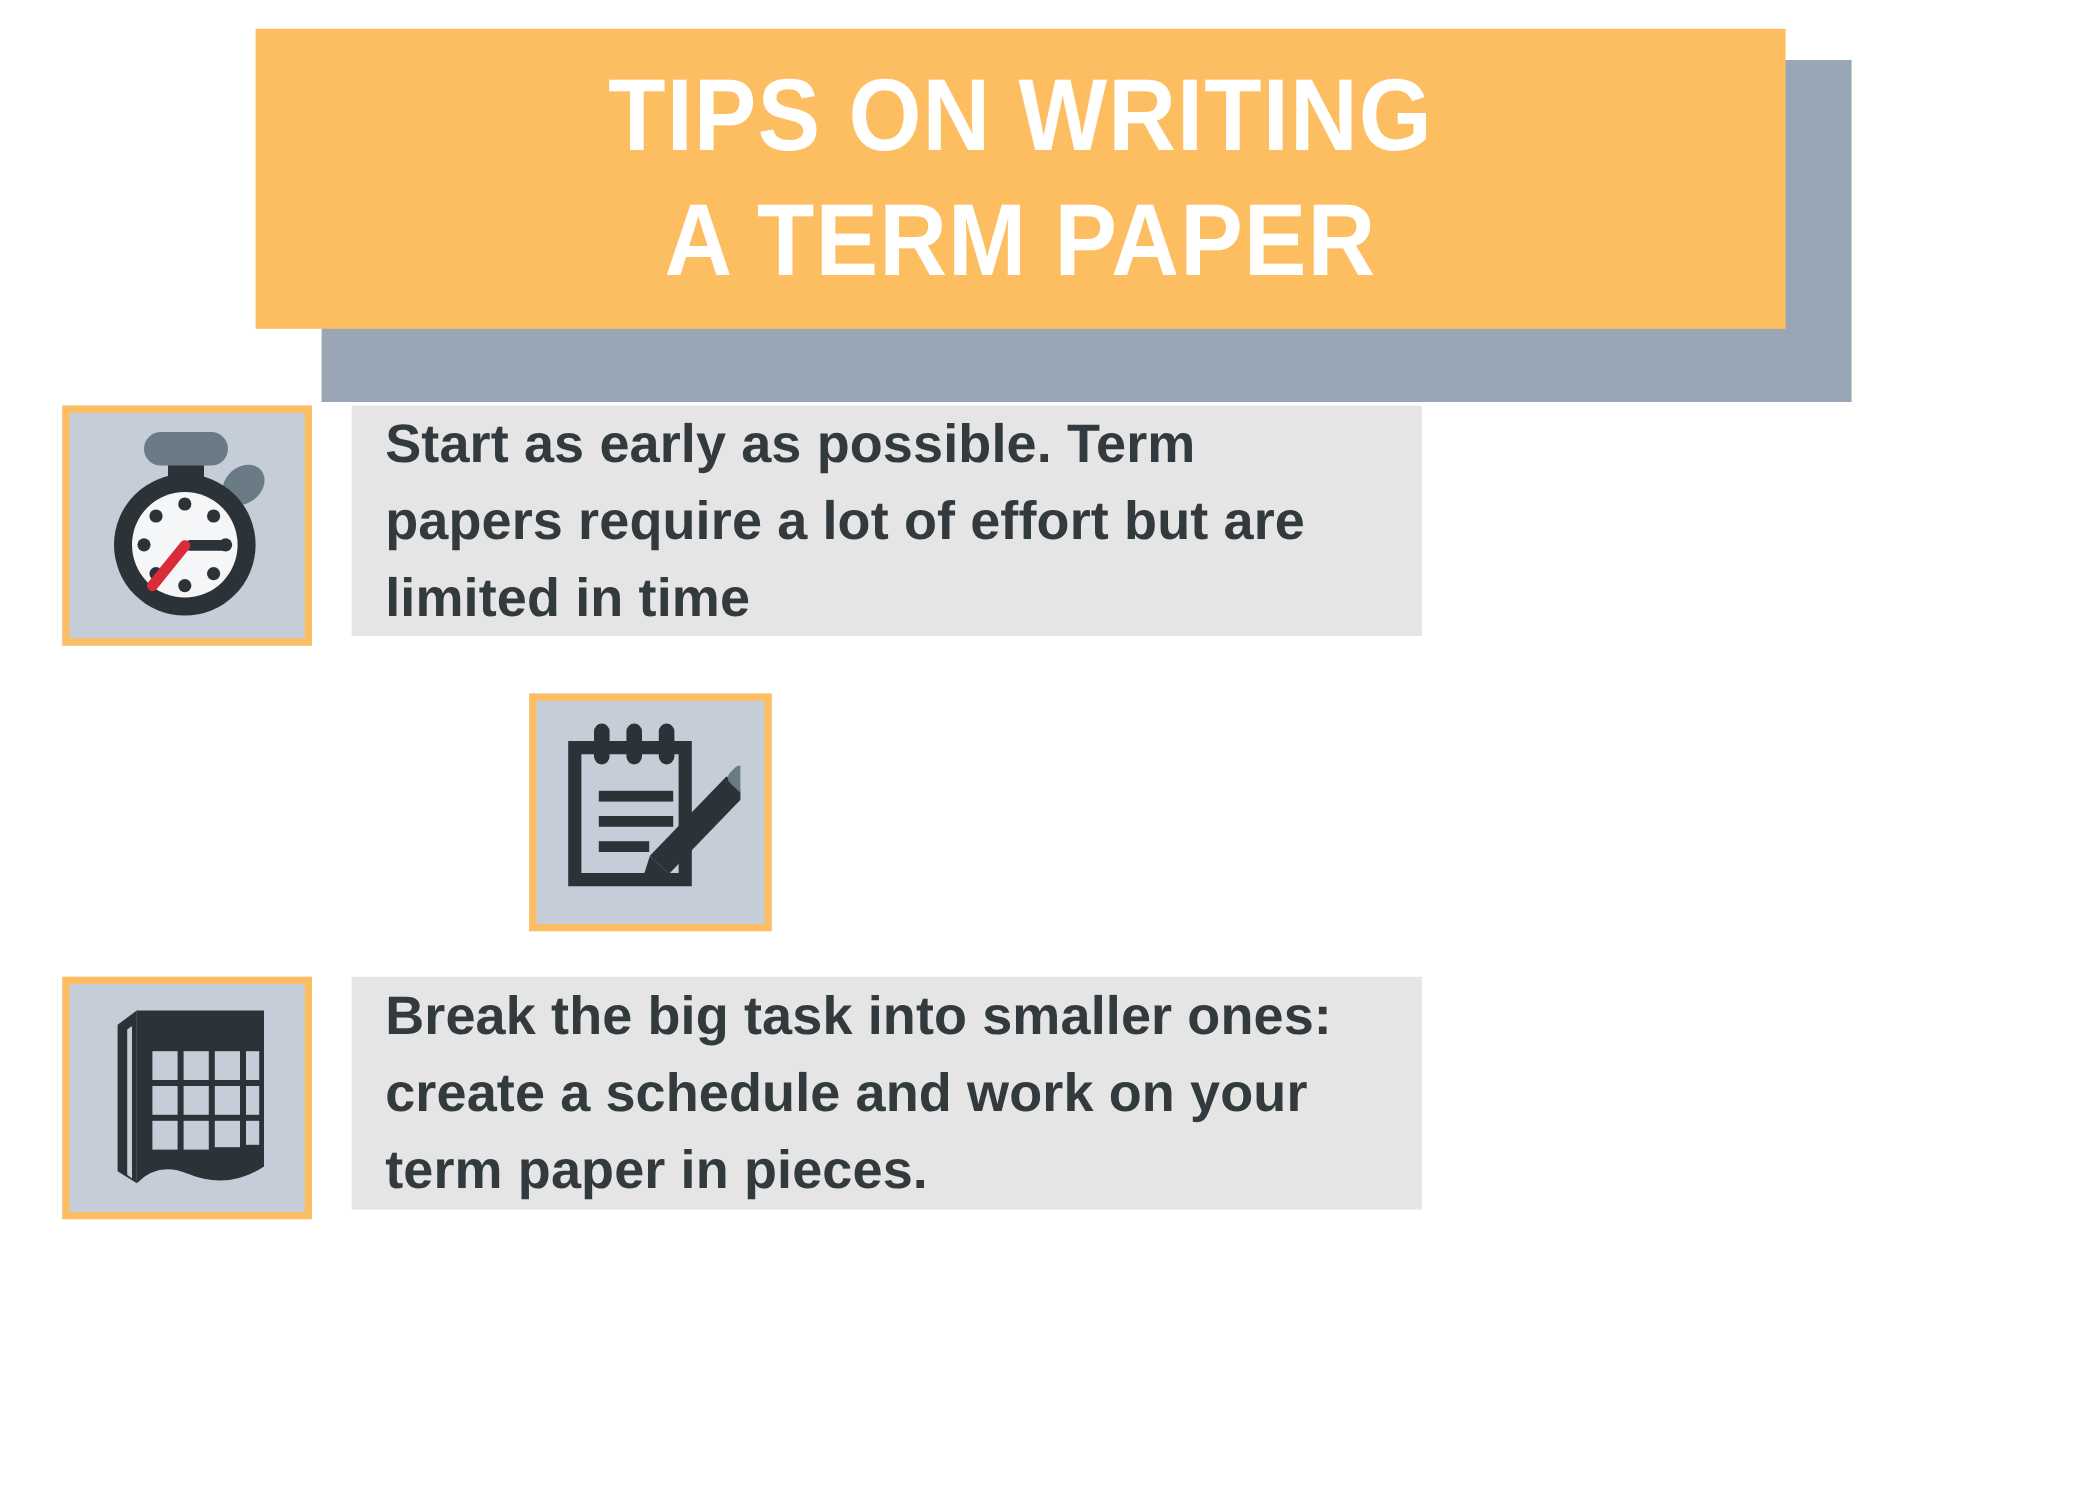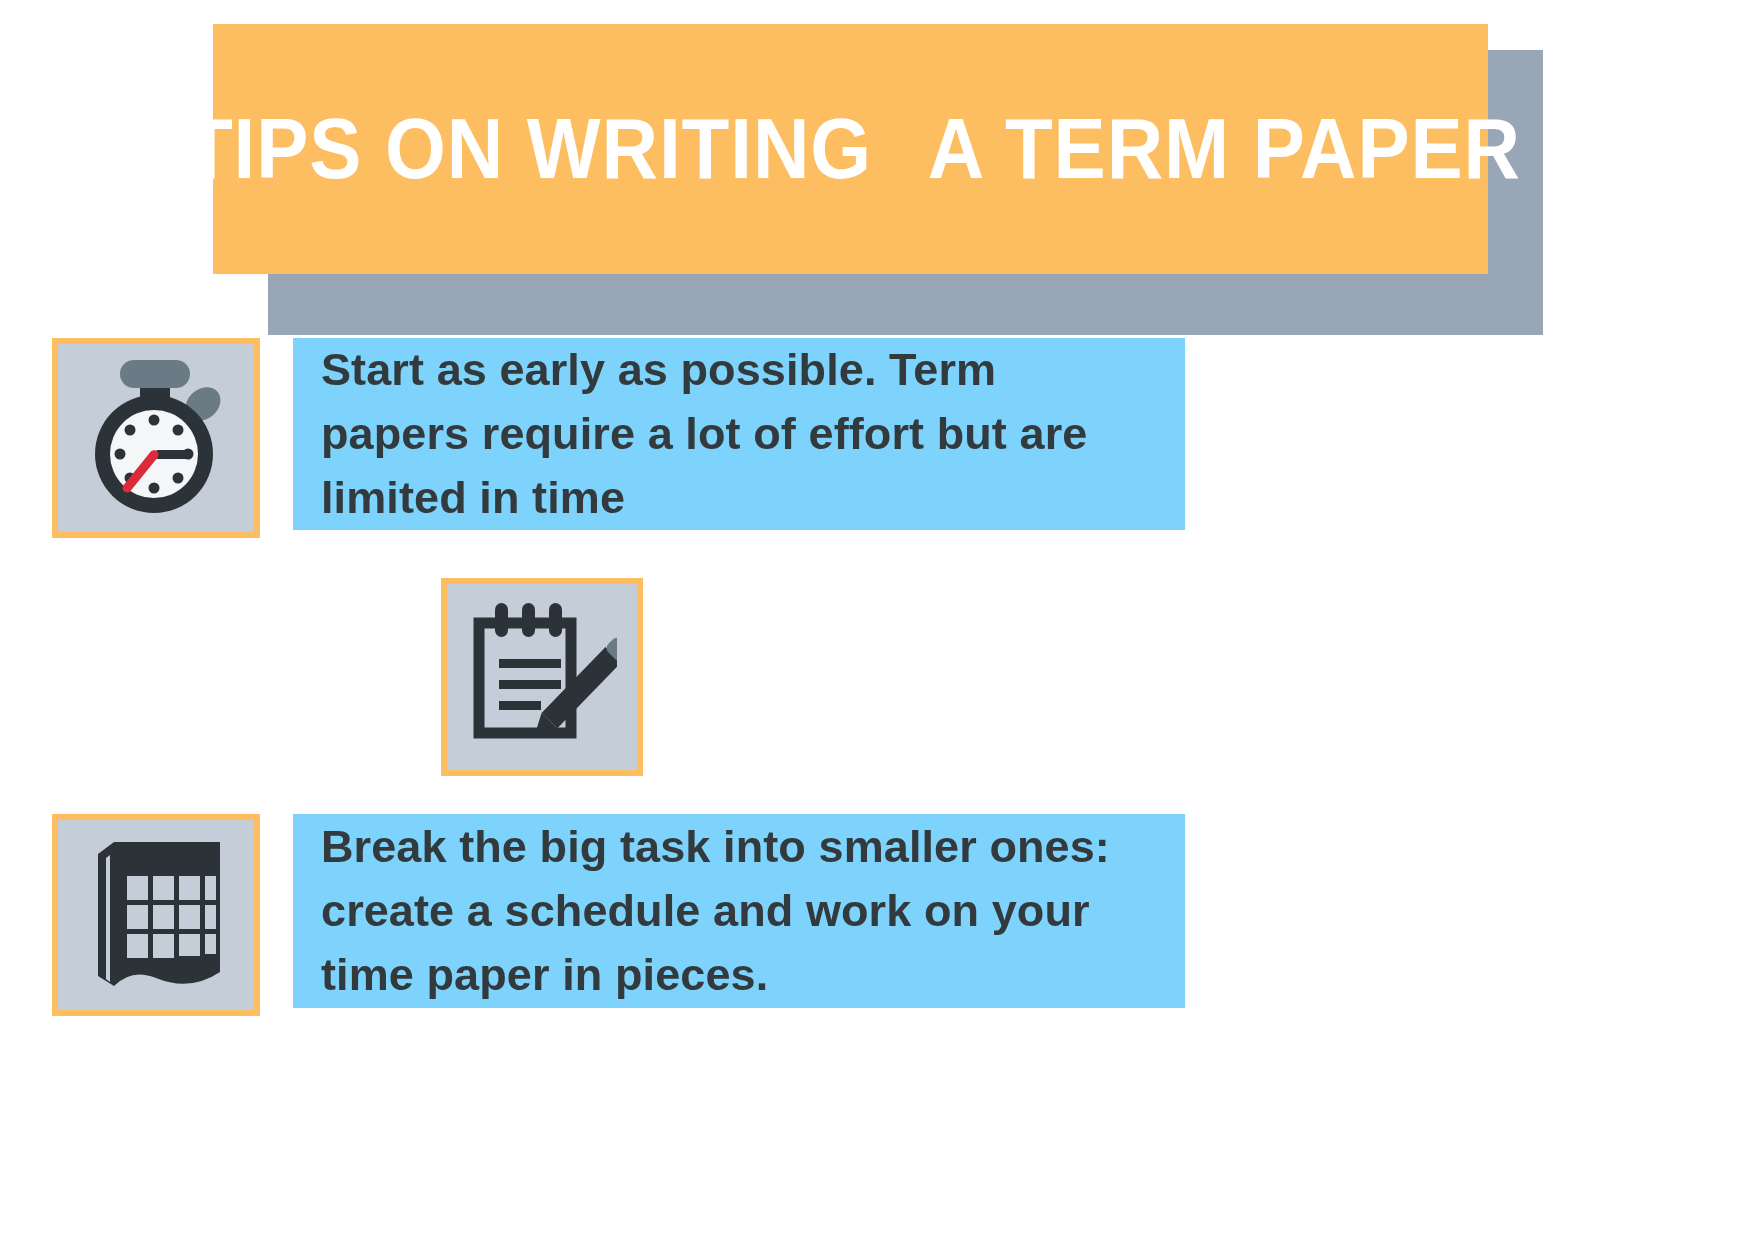--- a/index.html
+++ b/index.html
@@ -31,20 +31,21 @@
     background: #99a6b5;
   }
   #title-banner {
     position: absolute;
     left: 213px;
     top: 24px;
     width: 1275px;
     height: 250px;
     background: #fdbe61;
     display: flex;
+    flex-direction: column;
     align-items: center;
     justify-content: center;
   }
   .title-line {
     color: #ffffff;
     font-family: "Liberation Sans Narrow", "Liberation Sans", sans-serif;
     font-weight: bold;
     font-size: 85px;
     line-height: 1.22;
     letter-spacing: 1px;
@@ -64,21 +65,21 @@
     box-sizing: border-box;
     background: #c5cdd8;
     border: 6px solid #fdbe61;
     flex: 0 0 auto;
     display: flex;
     align-items: center;
     justify-content: center;
   }
 
   .text-box {
-    background: #7dd3fc;
+    background: #e5e5e5;
     box-sizing: border-box;
     display: flex;
     align-items: center;
     padding: 22px 31px 22px 28px;
   }
   .text-box p {
     margin: 0;
     color: #333a3d;
     font-family: "Liberation Sans Narrow", "Liberation Sans", sans-serif;
     font-weight: bold;
@@ -202,15 +203,15 @@
           <rect x="47" y="98" width="21" height="24"></rect>
           <rect x="73" y="98" width="21" height="24"></rect>
           <rect x="99" y="98" width="21" height="22"></rect>
           <rect x="125" y="98" width="11" height="20"></rect>
         </g>
       </svg>
     </span>
   </div>
 
   <div class="text-box align-left">
-    <p>Break the big task into smaller ones: create a schedule and work on your time paper in pieces.</p>
+    <p>Break the big task into smaller ones: create a schedule and work on your term paper in pieces.</p>
   </div>
 </div>
 
 </body></html>

